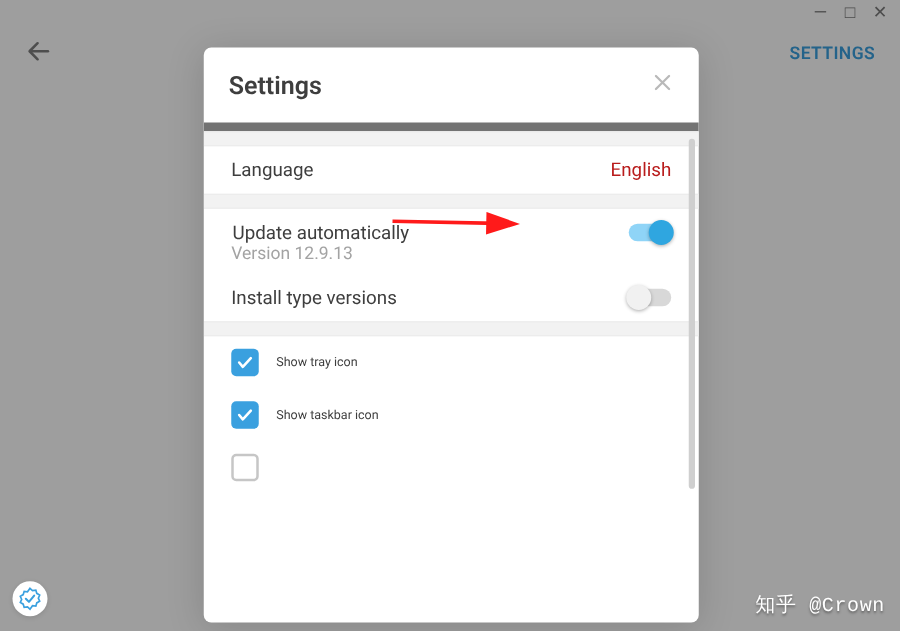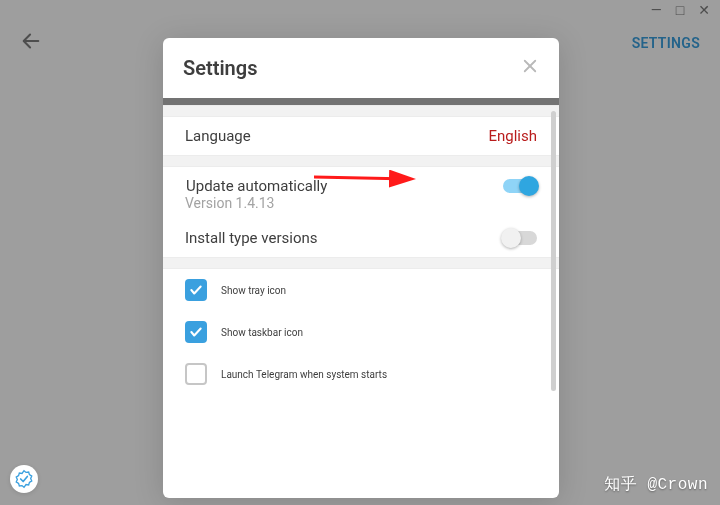--- a/index.html
+++ b/index.html
@@ -78,21 +78,21 @@
 
 
     <div class="section-divider"></div>
 
     <div class="row" style="padding-bottom:4px;padding-left:23px;">
       <span>Update automatically</span>
       <span class="toggle on">
           <span class="knob"></span>
         </span>
     </div>
-    <div class="row-sub">Version 1.4.13</div>
+    <div class="row-sub">Version 12.9.13</div>
 
     <div class="row">
       <span>Install type versions</span>
       <span class="toggle off">
           <span class="knob"></span>
         </span>
     </div>
 
 
     <div class="section-divider"></div>
@@ -110,21 +110,20 @@
       <span class="chk checked">
         <svg width="14" height="14" viewBox="0 0 24 24" fill="none" stroke="#fff" stroke-width="3.5" stroke-linecap="round" stroke-linejoin="round">
             <polyline points="4 12 9 18 20 6"></polyline>
           </svg>
       </span>
       <span>Show taskbar icon</span>
     </div>
 
     <div class="check-row">
       <span class="chk unchecked"></span>
-      <span>Launch Telegram when system starts</span>
     </div>
 
   </div>
 </div>
 
 <svg class="arrow-annot" width="120" height="24">
   <defs>
       <marker id="ah" markerWidth="10" markerHeight="10" refX="7" refY="3" orient="auto">
         <path d="M0,0 L0,6 L9,3 z" fill="#ff1a1a"></path>
       </marker>

